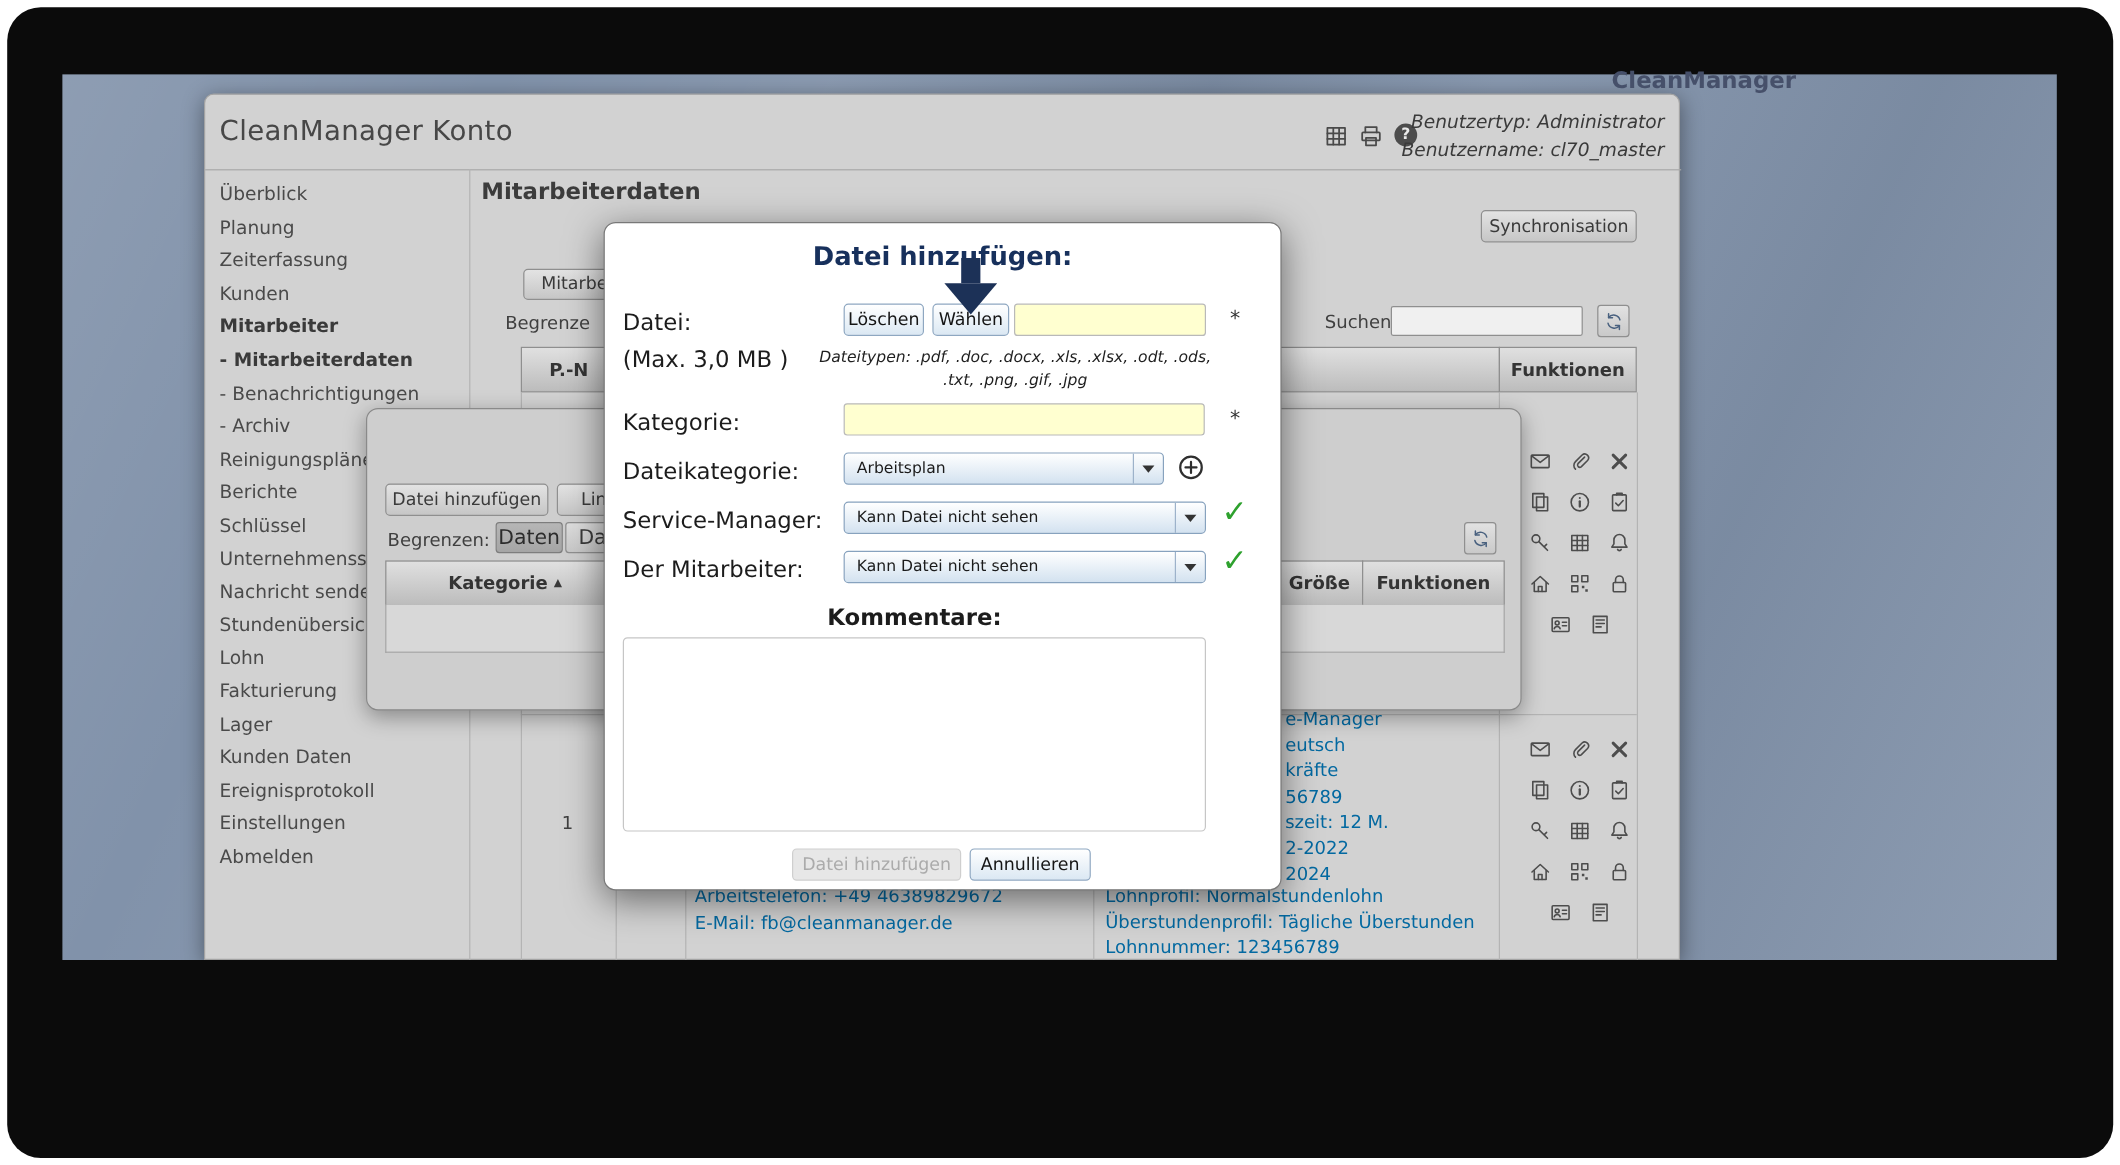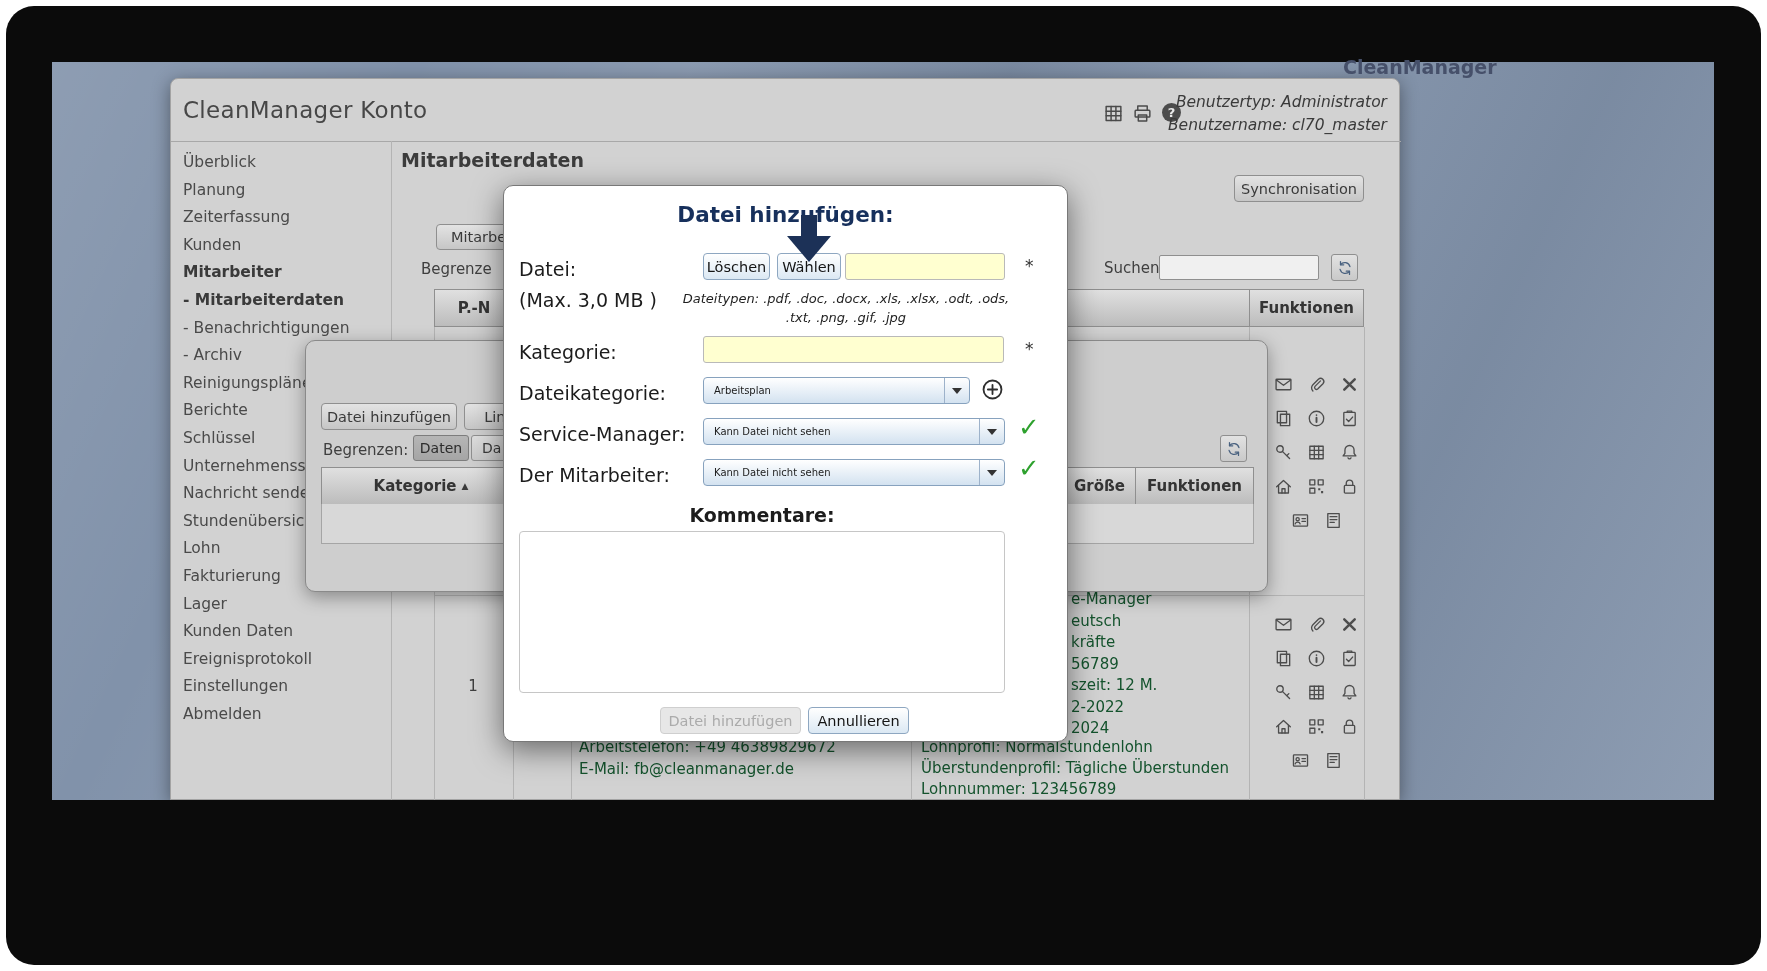--- a/index.html
+++ b/index.html
@@ -16,48 +16,48 @@
   .hicon{width:21px;height:21px;color:#4a4a4a}
   .hicon svg{width:100%;height:100%}
   .help-badge{width:19px;height:19px;border-radius:50%;background:#4c4c4c;color:#e9e9e9;font-size:13px;font-weight:bold;display:flex;align-items:center;justify-content:center}
   .user-info{right:12px;top:12px;text-align:right;font-style:italic;font-size:15.5px;line-height:23px;color:#3a3a3a}
   .hline{background:#a8a8a8;height:1px}
   .vline{background:#b4b4b4;width:1px}
   .side-item{line-height:27.6px;font-size:15.5px;color:#4a4a4a;white-space:nowrap;cursor:default}
   .side-item.bold{font-weight:bold;color:#3a3a3a}
   .heading{font-size:19px;font-weight:bold;color:#3c3c3c}
   .gbtn{background:linear-gradient(#e3e3e3,#c6c6c6);border:1px solid #8f8f8f;border-radius:4px;font-size:14.5px;color:#3a3a3a;display:flex;align-items:center;justify-content:center;white-space:nowrap;overflow:hidden}
-  .tabg{background:linear-gradient(#dedede,#c8c8c8);border:1px solid #8f8f8f;border-radius:3px;font-size:14px;color:#3a3a3a;display:flex;align-items:center;justify-content:center;overflow:hidden;white-space:nowrap}
+  .tabg{background:linear-gradient(#dedede,#c8c8c8);border:1px solid #8f8f8f;border-radius:3px;font-size:17px;color:#3a3a3a;display:flex;align-items:center;justify-content:center;overflow:hidden;white-space:nowrap}
   .tabg.active{background:linear-gradient(#b6b6b6,#a5a5a5);border-color:#7d7d7d;color:#2c2c2c}
   .hcell{background:linear-gradient(#e0e0e0,#bcbcbc);border:1px solid #8f8f8f;font-weight:bold;font-size:15px;color:#343434;display:flex;align-items:center;justify-content:center;white-space:nowrap}
   .plain-label{font-size:15px;color:#3f3f3f;white-space:nowrap}
   .gray-input{background:#f0f0f0;border:1px solid #8f8f8f;border-radius:2px;font-size:14px;padding:0 6px}
   .sqbtn{background:linear-gradient(#e2e2e2,#c9c9c9);border:1px solid #8f8f8f;border-radius:3px;display:flex;align-items:center;justify-content:center;color:#49617f}
   .sqbtn svg{width:18px;height:18px}
-  .frag-line{white-space:nowrap;font-size:15px;color:#14532d}
+  .frag-line{white-space:nowrap;font-size:15px;color:#0369a1}
   .irow{display:flex}
   .irow.center{justify-content:center}
   .fi{width:33px;height:34px;display:flex;align-items:center;justify-content:center;color:#4d4d4d}
   .fi svg{width:19px;height:19px}
   svg{fill:none;stroke:currentColor;stroke-width:1.4;stroke-linecap:round;stroke-linejoin:round}
   svg .w2{stroke-width:2}
   svg.thick{stroke-width:2.6}
   
   .fdialog{position:absolute;left:253px;top:278px;width:963px;height:252px;background:#cecece;border:1px solid #8a8a8a;border-radius:10px;box-shadow:0 5px 18px rgba(0,0,0,.35);z-index:2}
   
   .modal{position:absolute;left:451px;top:123px;width:565px;height:557px;background:#ffffff;border:1px solid #787878;border-radius:10px;box-shadow:0 8px 30px rgba(0,0,0,.5);z-index:3}
   .modal-title{left:0;top:16px;width:100%;text-align:center;font-size:21.5px;font-weight:bold;color:var(--modal-title,#17305c)}
   .mlabel{font-size:19px;color:#1c1c1c;white-space:nowrap}
   .bbtn{background:linear-gradient(#ffffff,#dbe8f3);border:1px solid #8ea7c1;border-radius:4px;font-size:14.5px;color:#151515;display:flex;align-items:center;justify-content:center;white-space:nowrap}
   .bbtn.disabled{background:#e7e7e7;border-color:#cfcfcf;color:#ababab}
   .yellow-input{background:var(--required-bg,#ffffd0);border:1px solid #b9b9b9;border-radius:3px;padding:0 8px;font-size:14px}
   .star{font-size:17px;color:#333}
   .hint{font-size:13px;font-style:italic;color:#1f1f1f;text-align:center;line-height:18.5px}
   .select{display:flex;align-items:center;height:27px;background:linear-gradient(#ffffff,#d3e2f0);border:1px solid #87a2be;border-radius:4px}
-  .sel-text{flex:1;padding:0 10px;font-size:10px;color:#1b1b1b;white-space:nowrap;overflow:hidden}
+  .sel-text{flex:1;padding:0 10px;font-size:13px;color:#1b1b1b;white-space:nowrap;overflow:hidden}
   .sel-arrow{width:25px;align-self:stretch;border-left:1px solid #9db2ca;display:flex;align-items:center;justify-content:center}
   .tri{width:0;height:0;border-left:5px solid transparent;border-right:5px solid transparent;border-top:6px solid #333}
   .check{font-size:26px;font-weight:bold;color:var(--success,#2ea12e);line-height:27px}
   .pluscirc{width:23px;height:23px;color:#2f2f2f}
   .pluscirc svg{width:100%;height:100%;stroke-width:1.6}
   .mtextarea{background:#fff;border:1px solid #c6c6c6;border-radius:4px;resize:none;font-family:inherit;font-size:14px;padding:6px}
   .arrow-stem{width:16px;height:21px;background:var(--arrow,#1c3157);margin:0 auto}
   .arrow-head{width:0;height:0;border-left:22px solid transparent;border-right:22px solid transparent;border-top:26px solid var(--arrow,#1c3157)}
   .sortarr{font-size:9px;color:#3a3a3a;margin-left:5px;font-style:normal}
 </style>

